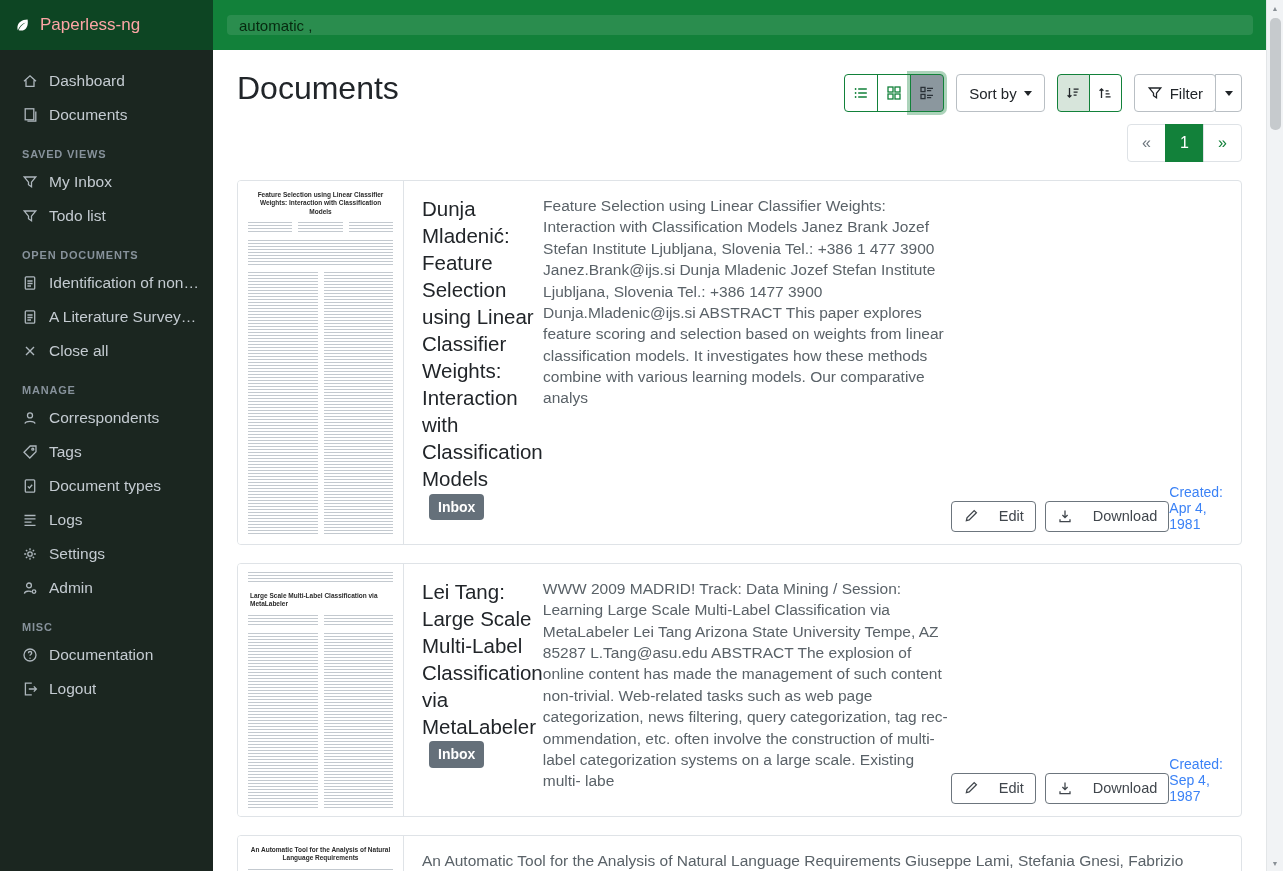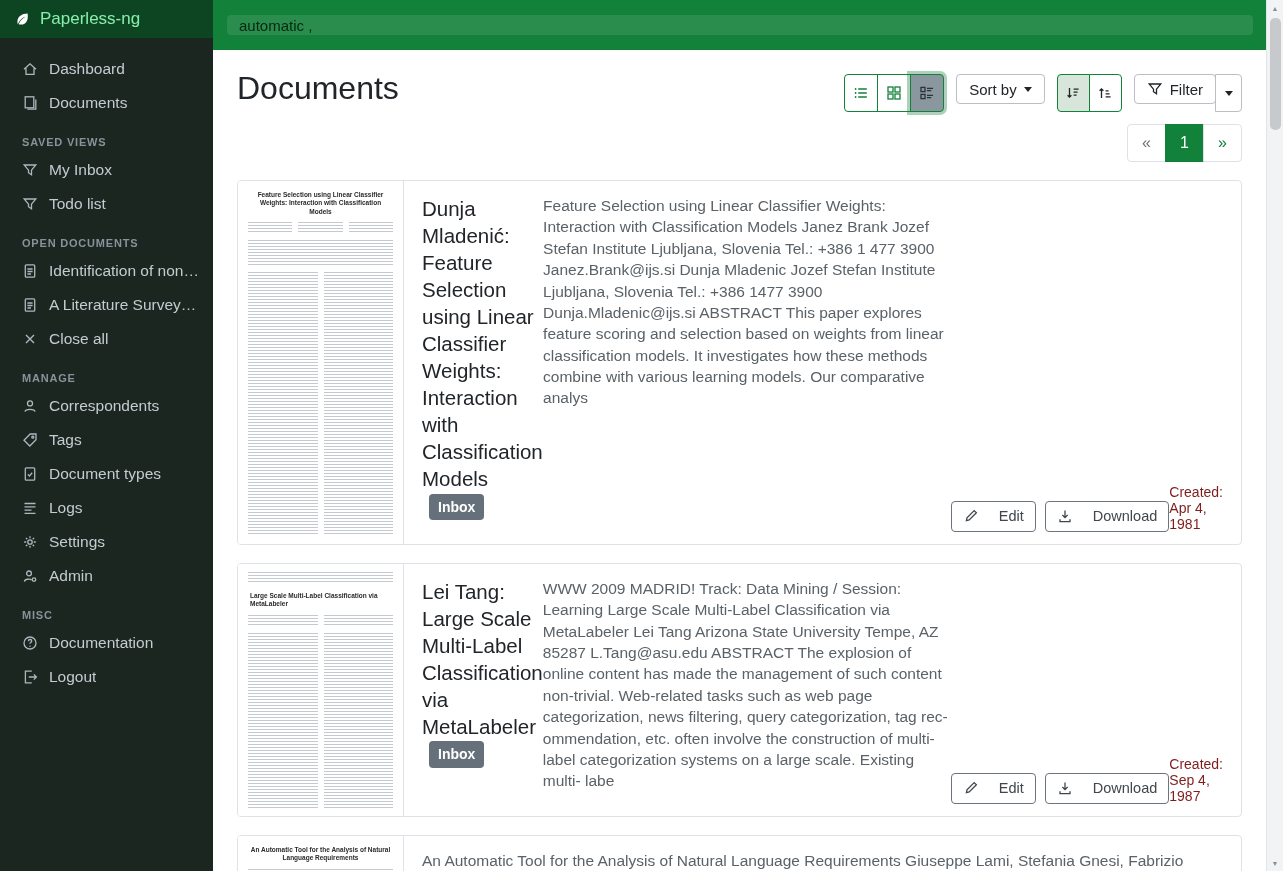--- a/index.html
+++ b/index.html
@@ -2,22 +2,22 @@
 <html><head>
 <meta charset="utf-8">
 <style>
   * { margin:0; padding:0; box-sizing:border-box; }
   html,body { width:1283px; height:871px; overflow:hidden; background:#fff;
               font-family:"Liberation Sans", sans-serif; }
 
   
   .sidebar { position:fixed; left:0; top:0; width:213px; height:871px;
              background:#1b2620; z-index:6; }
-  .brand { height:38px; background:#0d4523; display:flex; align-items:center;
-           gap:10px; padding:0 14px; color:#86efac; font-size:17px; cursor:pointer; }
+  .brand { height:50px; background:#0d4523; display:flex; align-items:center;
+           gap:10px; padding:0 14px; color:#fca5a5; font-size:17px; cursor:pointer; }
   .brand .ic svg { display:block; }
   .side-nav { padding-top:14px; }
   .nav-item { display:flex; align-items:center; gap:11px; padding:8px 14px 8px 22px;
               font-size:15.5px; color:#c4cbd1; cursor:pointer; white-space:nowrap;
               overflow:hidden; }
   .nav-item .ic { flex:0 0 16px; height:16px; color:#aeb7bd; }
   .nav-item .lbl { overflow:hidden; text-overflow:ellipsis; }
   .nav-header { padding:16px 22px 5px; font-size:11px; font-weight:700;
                 letter-spacing:.8px; color:#87929b; }
 
@@ -44,21 +44,21 @@
   .btn-group > * { border-radius:0; margin-left:-1px; }
   .btn-group > *:first-child { border-top-left-radius:4px; border-bottom-left-radius:4px; margin-left:0; }
   .btn-group > *:last-child { border-top-right-radius:4px; border-bottom-right-radius:4px; }
 
   .vt { width:34px; height:38px; border:1px solid #12813a; background:#fff;
         color:#12813a; display:inline-flex; align-items:center; justify-content:center;
         cursor:pointer; }
   .vt.active { background:#8b979e; color:#2b3238;
                box-shadow:0 0 0 3px rgba(18,129,58,.35); position:relative; z-index:1; }
 
-  .btn { height:30px; border:1px solid #b9bfc4; border-radius:4px; background:#fff;
+  .btn { height:38px; border:1px solid #b9bfc4; border-radius:4px; background:#fff;
          color:#212529; font-size:15px; padding:0 12px; display:inline-flex;
          align-items:center; gap:7px; cursor:pointer;
          font-family:"Liberation Sans", sans-serif; }
   .caret { width:0; height:0; border-left:4.5px solid transparent;
            border-right:4.5px solid transparent; border-top:5px solid #212529; }
 
   .sort-btn { width:33px; height:38px; border:1px solid #12813a; background:#fff;
               color:#212529; display:inline-flex; align-items:center;
               justify-content:center; cursor:pointer; }
   .sort-btn.active { background:#d7e5db; }
@@ -106,21 +106,21 @@
   .badge-inbox { background:#65707a; }
   .badge-todo  { background:#b7402e; }
   .card-excerpt { font-size:15.5px; color:#5a6268; line-height:1.38; margin-bottom:12px; }
   .card-foot { margin-top:auto; display:flex; justify-content:space-between;
                align-items:flex-end; }
   .action-row { display:flex; gap:9px; }
   .small-btn { height:31px; padding:0 11px; border:1px solid #6c757d; border-radius:4px;
                background:#fff; color:#40464c; font-size:14.5px; display:inline-flex;
                align-items:center; gap:20px; cursor:pointer;
                font-family:"Liberation Sans", sans-serif; }
-  .created { font-size:14px; color:#7f1d1d; }
+  .created { font-size:14px; color:#3b82f6; }
 
   
   .scrollbar { position:fixed; right:0; top:0; width:17px; height:871px;
                background:#f1f3f5; border-left:1px solid #e3e6e8; z-index:10;
                display:flex; flex-direction:column; align-items:center; }
   .sb-arrow { height:16px; width:100%; display:flex; align-items:center;
               justify-content:center; color:#888f95; font-size:7px; cursor:pointer; }
   .sb-thumb { width:11px; height:112px; background:#c6cacd; border-radius:5px;
               margin-top:2px; cursor:pointer; }
   .sb-spacer { flex:1; }

